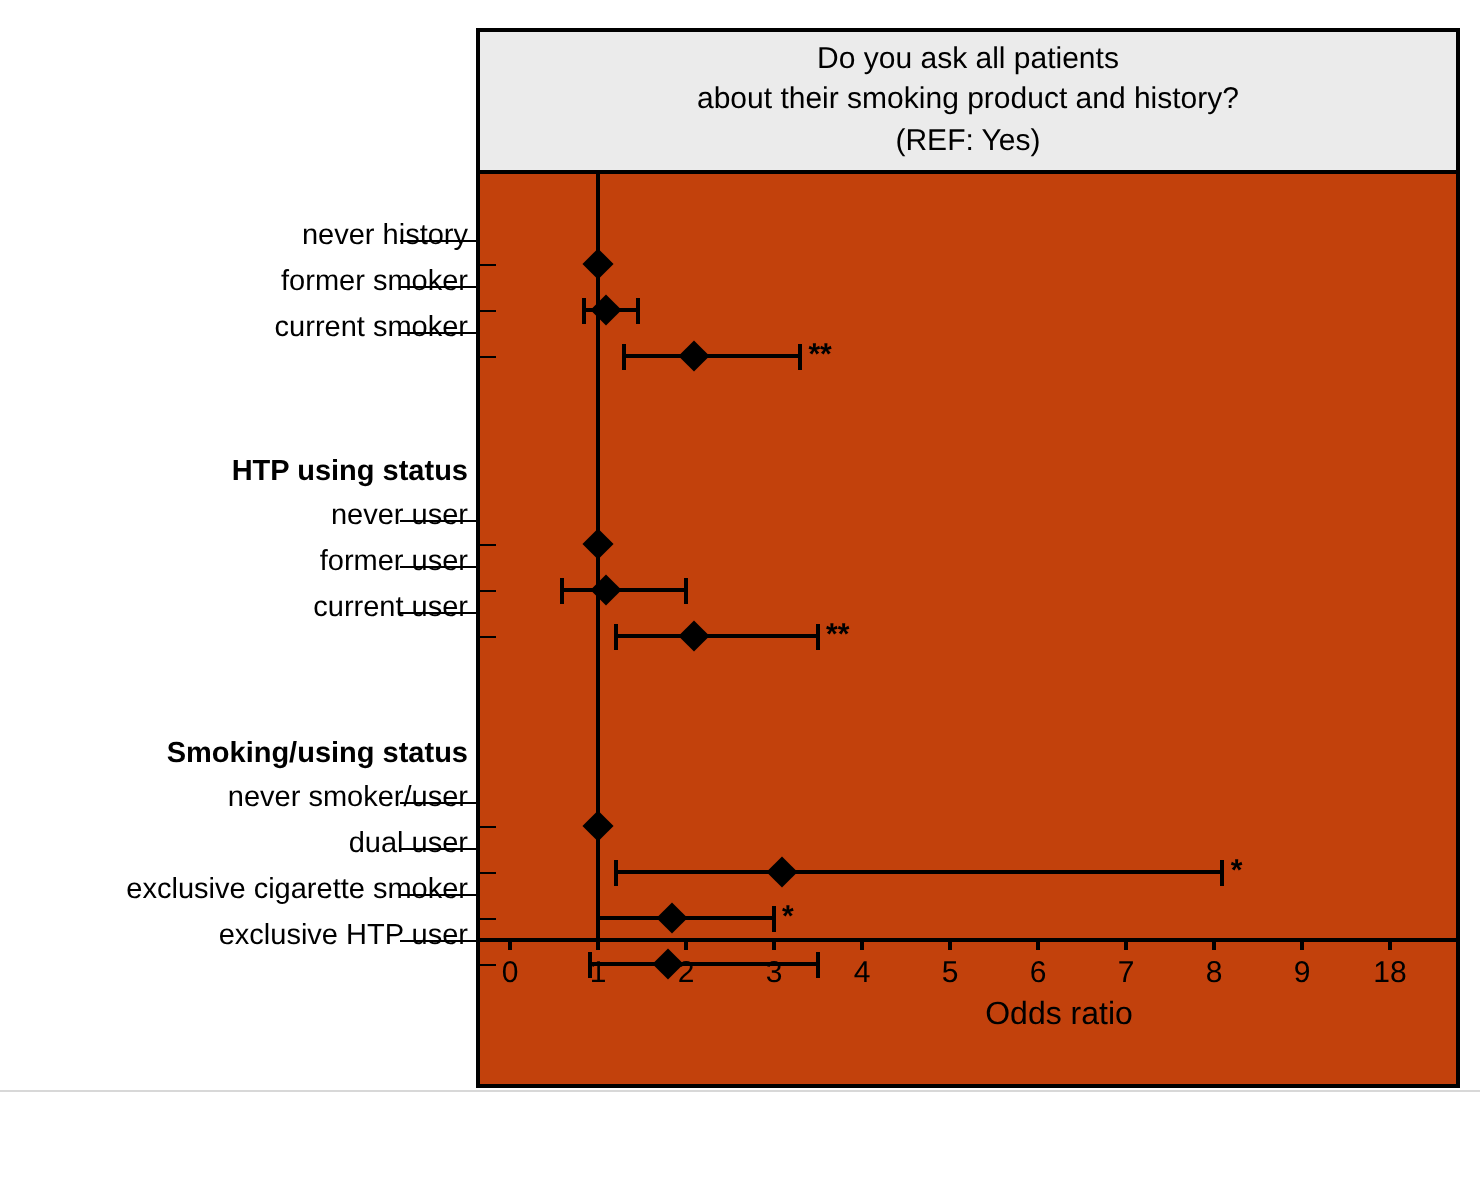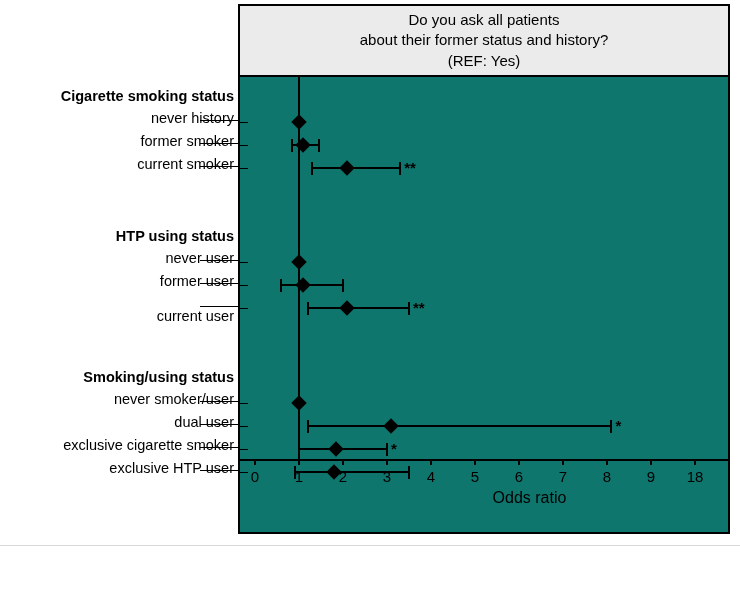--- a/index.html
+++ b/index.html
@@ -43,26 +43,26 @@
     right: 4px;
     font-size: 14.5px;
     white-space: nowrap;
     text-align: right;
   }
 
   
   #plot {
     position: absolute;
     left: 238px;
-    top: 4px;
+    top: 14px;
     width: 492px;
     height: 530px;
     border: 2px solid #000;
     box-sizing: border-box;
-    background: #0f766e;
+    background: #c2410c;
   }
   #title-box {
     position: absolute;
     left: 0;
     top: 0;
     width: 100%;
     height: 71px;
     background: #ebebeb;
     border-bottom: 2px solid #000;
     box-sizing: border-box;
@@ -173,41 +173,40 @@
     height: 1px;
     background: #d8d8d8;
   }
 </style>
 </head>
 <body>
 
 <div id="page">
 
   <div id="labels">
-    <div class="grp-head" style="top:88px;">Cigarette smoking status</div>
     <div class="row-label" style="top:110px;">never history</div>
     <div class="row-label" style="top:133px;">former smoker</div>
     <div class="row-label" style="top:156px;">current smoker</div>
 
     <div class="grp-head" style="top:228px;">HTP using status</div>
     <div class="row-label" style="top:250px;">never user</div>
     <div class="row-label" style="top:273px;">former user</div>
-    <div class="row-label" style="top:308px;">current user</div>
+    <div class="row-label" style="top:296px;">current user</div>
 
     <div class="grp-head" style="top:369px;">Smoking/using status</div>
     <div class="row-label" style="top:391px;">never smoker/user</div>
     <div class="row-label" style="top:414px;">dual user</div>
     <div class="row-label" style="top:437px;">exclusive cigarette smoker</div>
     <div class="row-label" style="top:460px;">exclusive HTP user</div>
   </div>
 
   <div id="plot">
     <div id="title-box">
       <div>Do you ask all patients</div>
-      <div>about their former status and history?</div>
+      <div>about their smoking product and history?</div>
       <div>(REF: Yes)</div>
     </div>
 
     <div id="panel">
 
       <div class="ref-line" style="left:58px; top:0px; height:382px;"></div>
 
       <div id="xaxis" style="top:382px;"></div>
     <div class="xtick" style="left: 14px; top: 382px;"></div>
         <div class="xticklabel" style="left: 15px; top: 391px;">0</div>

